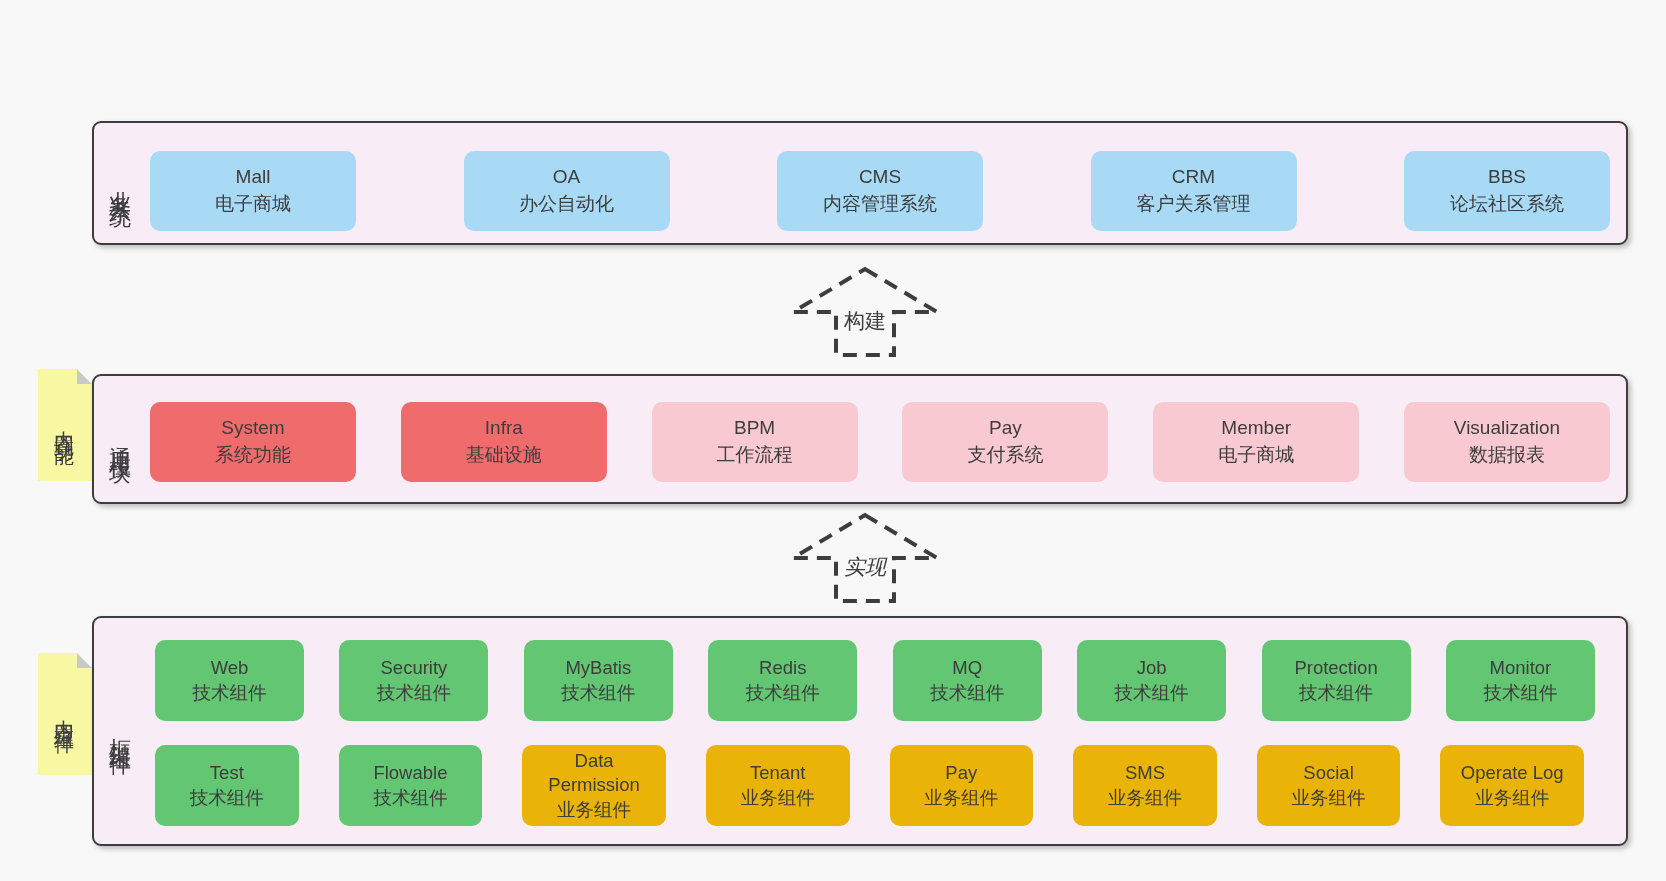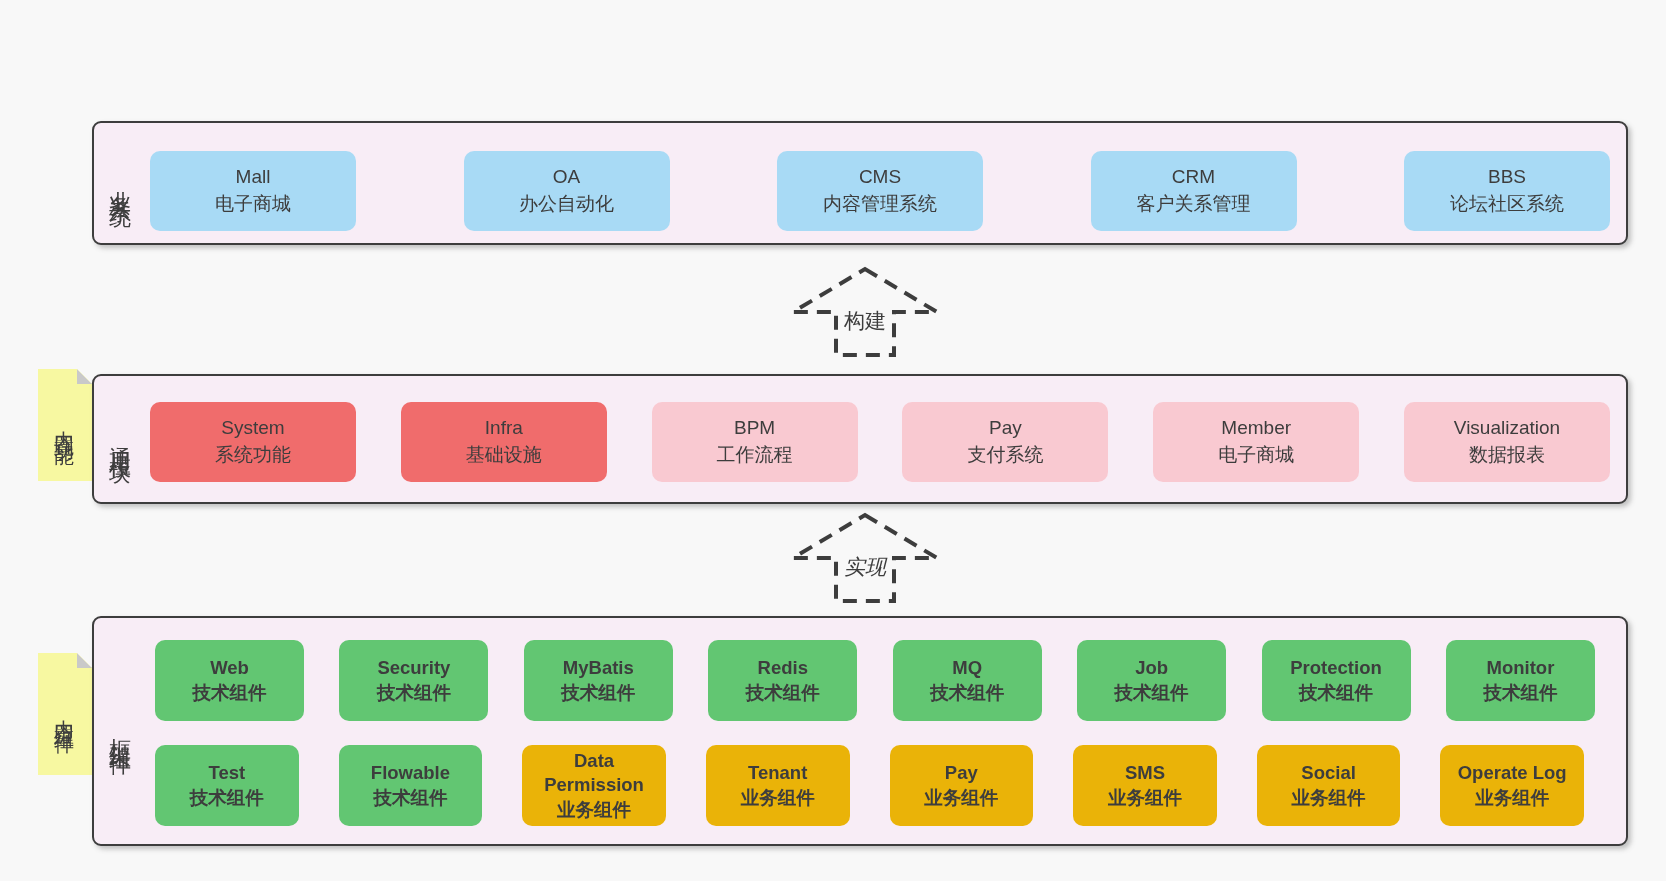--- a/index.html
+++ b/index.html
@@ -19,21 +19,21 @@
 
   .box-row{position:absolute;left:56px;right:16px;display:flex;justify-content:space-between;}
   #layer1 .box-row{top:28px;}
   #layer2 .box-row{top:26px;}
   #layer3 .row1{top:22px;left:61px;right:31px;}
   #layer3 .row2{top:127px;left:61px;right:42px;gap:40px;}
 
   .box{border-radius:10px;display:flex;flex-direction:column;align-items:center;justify-content:center;
        text-align:center;font-size:19px;line-height:1.42;padding:2px 6px;box-sizing:border-box;}
   .box-lg{width:206px;height:80px;}
-  .box-sm{width:149px;height:81px;font-size:18.5px;line-height:1.3;font-weight:bold;}
+  .box-sm{width:149px;height:81px;font-size:18.5px;line-height:1.3;}
   .b-blue{background:#a8daf5;}
   .b-red{background:#f06c6c;}
   .b-pink{background:#f9c9d1;text-align:right;}
   .b-green{background:#62c672;}
   .b-lgreen{background:#eab308;}
 
   .note{position:absolute;left:38px;width:54px;background:#f7f8a1;z-index:1;
         box-shadow:2px 2px 3px rgba(0,0,0,.25);display:flex;align-items:center;justify-content:center;
         clip-path:polygon(0 0,calc(100% - 15px) 0,100% 15px,100% 100%,0 100%);}
   #note1{top:369px;height:112px;}

